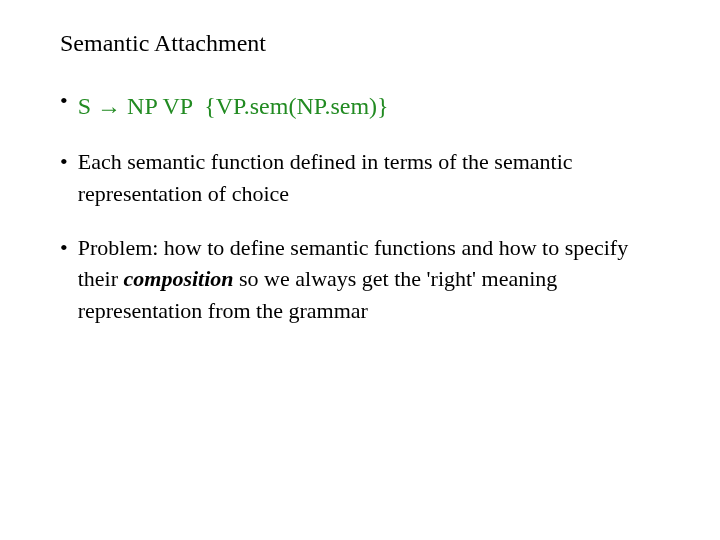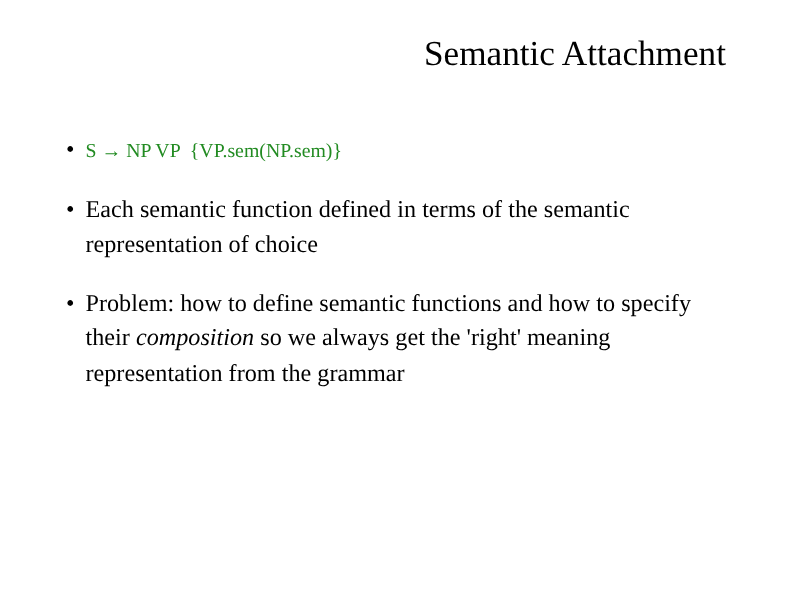--- a/index.html
+++ b/index.html
@@ -15,23 +15,23 @@
       font-family: 'Times New Roman', Times, serif;
       font-size: 22px;
       color: #000000;
       display: flex;
       flex-direction: column;
       align-items: center;
       padding: 30px 60px 30px 60px;
     }
 
     .title {
-      font-size: 32px;
-      text-align: right;
-      margin-bottom: 53px;
+      font-size: 24px;
+      text-align: left;
+      margin-bottom: 28px;
       font-weight: normal;
       width: 100%;
     }
 
     .content {
       width: 100%;
       display: flex;
       flex-direction: column;
       gap: 22px;
     }
@@ -50,28 +50,28 @@
     }
 
     .bullet-text {
       font-size: 22px;
       line-height: 1.45;
       color: #000000;
     }
 
     .grammar-rule {
       color: #228B22;
-      font-size: 18px;
+      font-size: 24px;
       margin-top: 4px;
       line-height: 1.45;
     }
 
     em.composition {
       font-style: italic;
-      font-weight: normal;
+      font-weight: bold;
     }
   </style>
 </head>
 <body>
 
 <h1 class="title">Semantic Attachment</h1>
 
 <div class="content">
 
   <div class="bullet-item">

